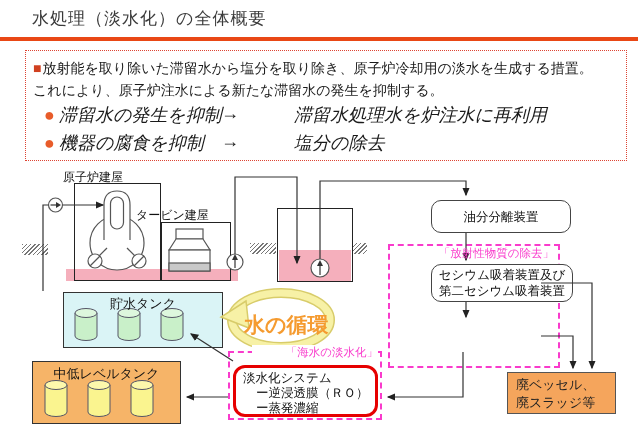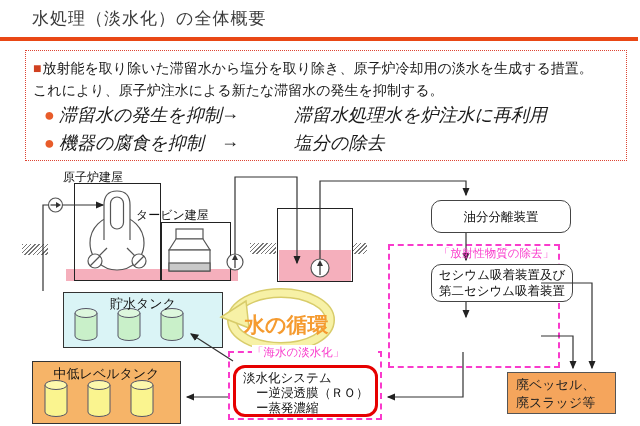--- a/index.html
+++ b/index.html
@@ -104,21 +104,21 @@
           <ellipse cx="66" cy="23" rx="11" ry="4.5" fill="#FDF8AC"></ellipse>
         <path d="M98,23 L98,50 A11,4.5 0 0 0 120,50 L120,23" fill="#FAF48F"></path>
           <ellipse cx="109" cy="23" rx="11" ry="4.5" fill="#FDF8AC"></ellipse>
       </g>
     </svg>
   </div>
 
   <div class="abs mag-box" style="left:388px;top:244px;width:172px;height:124px;"></div>
   <div class="abs mag-lbl" style="left:392px;top:246px;width:162px;text-align:right;">「放射性物質の除去」</div>
   <div class="abs mag-box" style="left:228px;top:351px;width:154px;height:69px;"></div>
-  <div class="abs mag-lbl" style="left:252px;top:345px;width:126px;text-align:left;background:#fff;">「海水の淡水化」</div>
+  <div class="abs mag-lbl" style="left:252px;top:345px;width:126px;text-align:right;background:#fff;">「海水の淡水化」</div>
 
   <div class="abs eq" style="left:399px;top:200px;width:140px;height:33px;">
     <span>油分分離装置</span>
   </div>
   <div class="abs eq" style="left:399px;top:264px;width:142px;height:38px;">
     <span>セシウム吸着装置及び</span>
     <span>第二セシウム吸着装置</span>
   </div>
   <div id="waste-box" class="abs">
     <span style="display:block;">廃ベッセル、</span>

